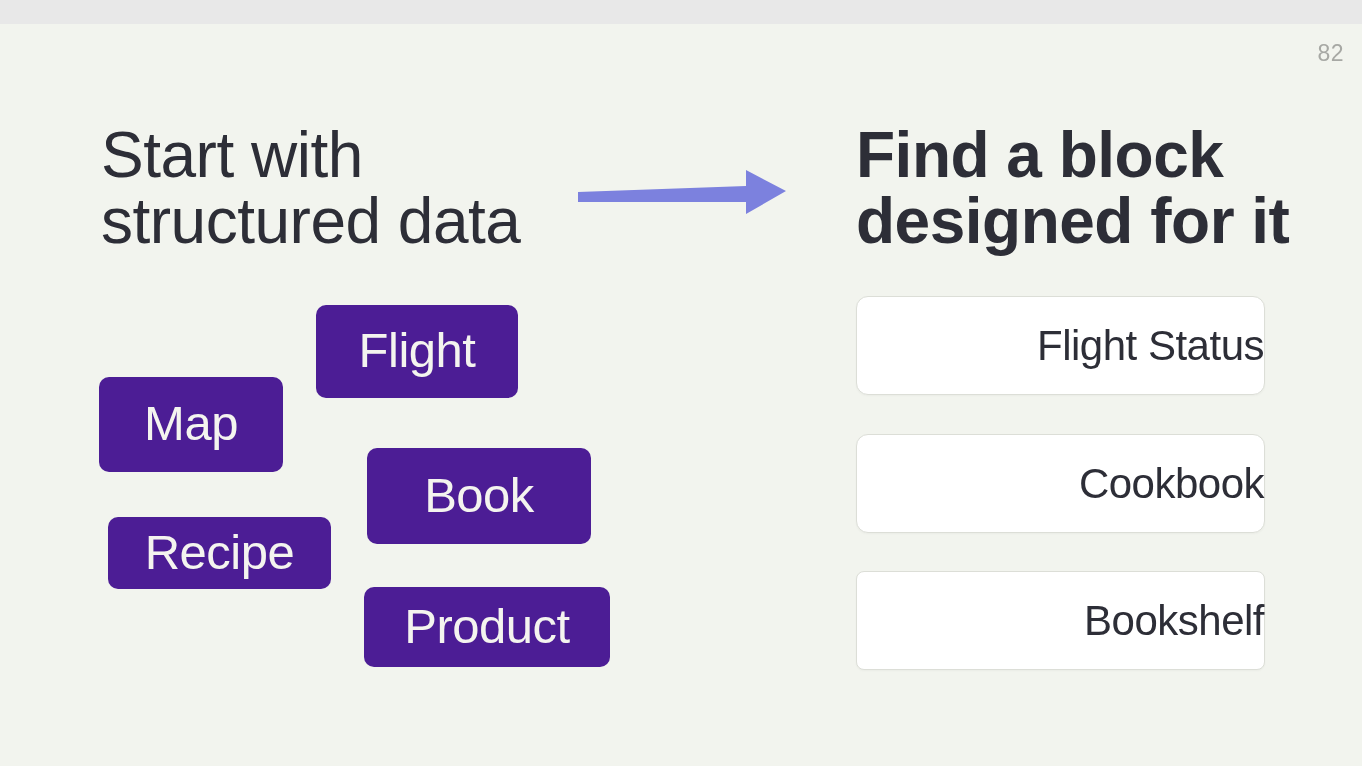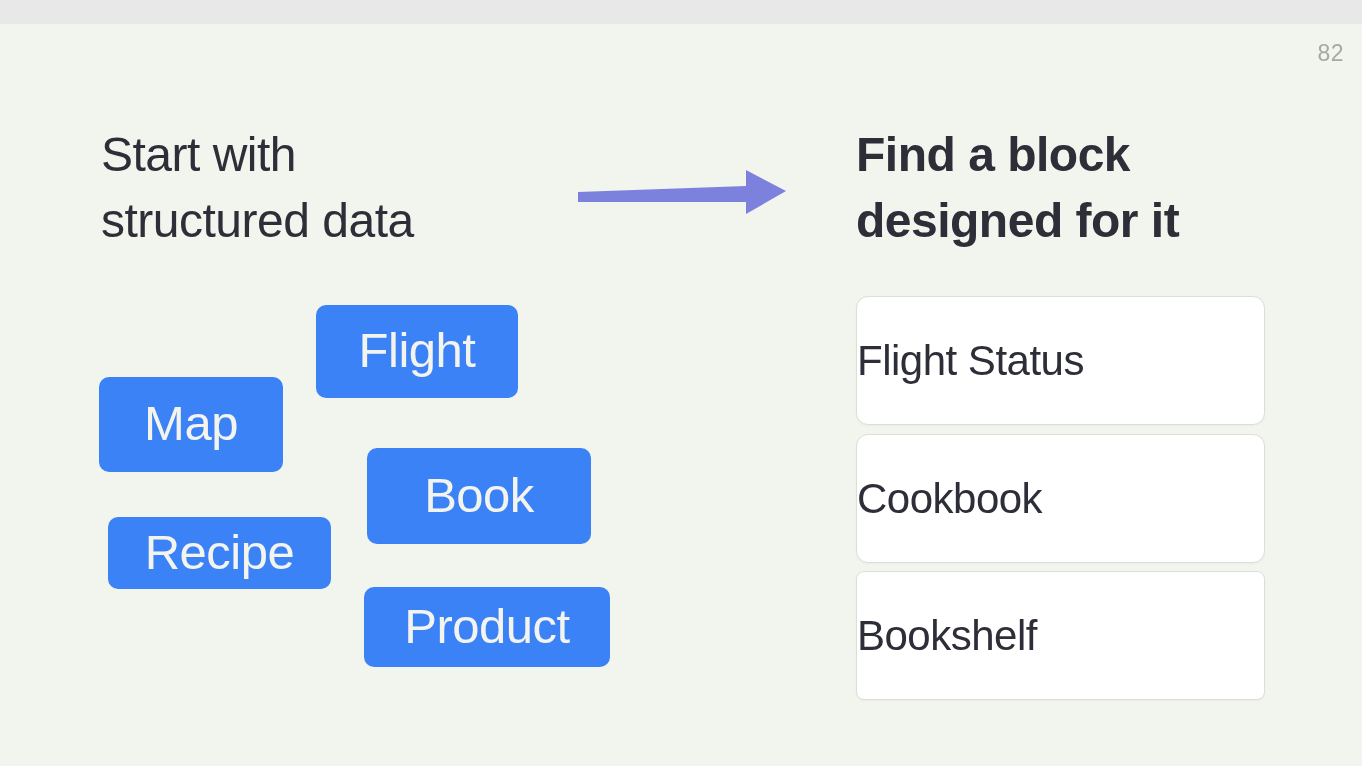--- a/index.html
+++ b/index.html
@@ -22,41 +22,41 @@
     top: 16px;
     right: 18px;
     font-size: 23px;
     line-height: 26px;
     color: #a7a8a4;
     letter-spacing: 0.5px;
   }
   .heading {
     position: absolute;
     top: 98px;
-    font-size: 48px;
+    font-size: 64px;
     line-height: 66px;
     font-weight: 400;
     letter-spacing: -0.5px;
     color: #2d2e37;
     white-space: nowrap;
   }
   .heading-left  { left: 101px; }
   .heading-right { left: 856px; font-weight: bold; }
 
   .arrow-svg {
     position: absolute;
     left: 570px;
     top: 134px;
     width: 220px;
     height: 60px;
   }
 
   .chip {
     position: absolute;
-    background: #3b82f6;
+    background: #4c1d95;
     color: #f4f4ef;
     border-radius: 10px;
     display: flex;
     align-items: center;
     justify-content: center;
     font-size: 49px;
     font-weight: 400;
     letter-spacing: -0.5px;
     padding-bottom: 3px;
     box-sizing: border-box;
@@ -64,28 +64,28 @@
   .chip-flight  { left: 316px; top: 281px; width: 202px; height: 93px; }
   .chip-map     { left:  99px; top: 353px; width: 184px; height: 95px; }
   .chip-book    { left: 367px; top: 424px; width: 224px; height: 96px; }
   .chip-recipe  { left: 108px; top: 493px; width: 223px; height: 72px; }
   .chip-product { left: 364px; top: 563px; width: 246px; height: 80px; }
 
   .card {
     position: absolute;
     left: 856px;
     width: 409px;
-    height: 129px;
+    height: 99px;
     background: #ffffff;
     border: 1px solid #dcded7;
     border-radius: 12px;
     box-shadow: 0 1px 2px rgba(40,40,40,0.04);
     display: flex;
     align-items: center;
-    justify-content: flex-start;
+    justify-content: flex-end;
     font-size: 42px;
     font-weight: 400;
     letter-spacing: -0.5px;
     color: #2d2e37;
     box-sizing: border-box;
   }
   .card-1 { top: 272px; }
   .card-2 { top: 410px; }
   .card-3 { top: 547px; border-radius: 8px; }
 </style>

